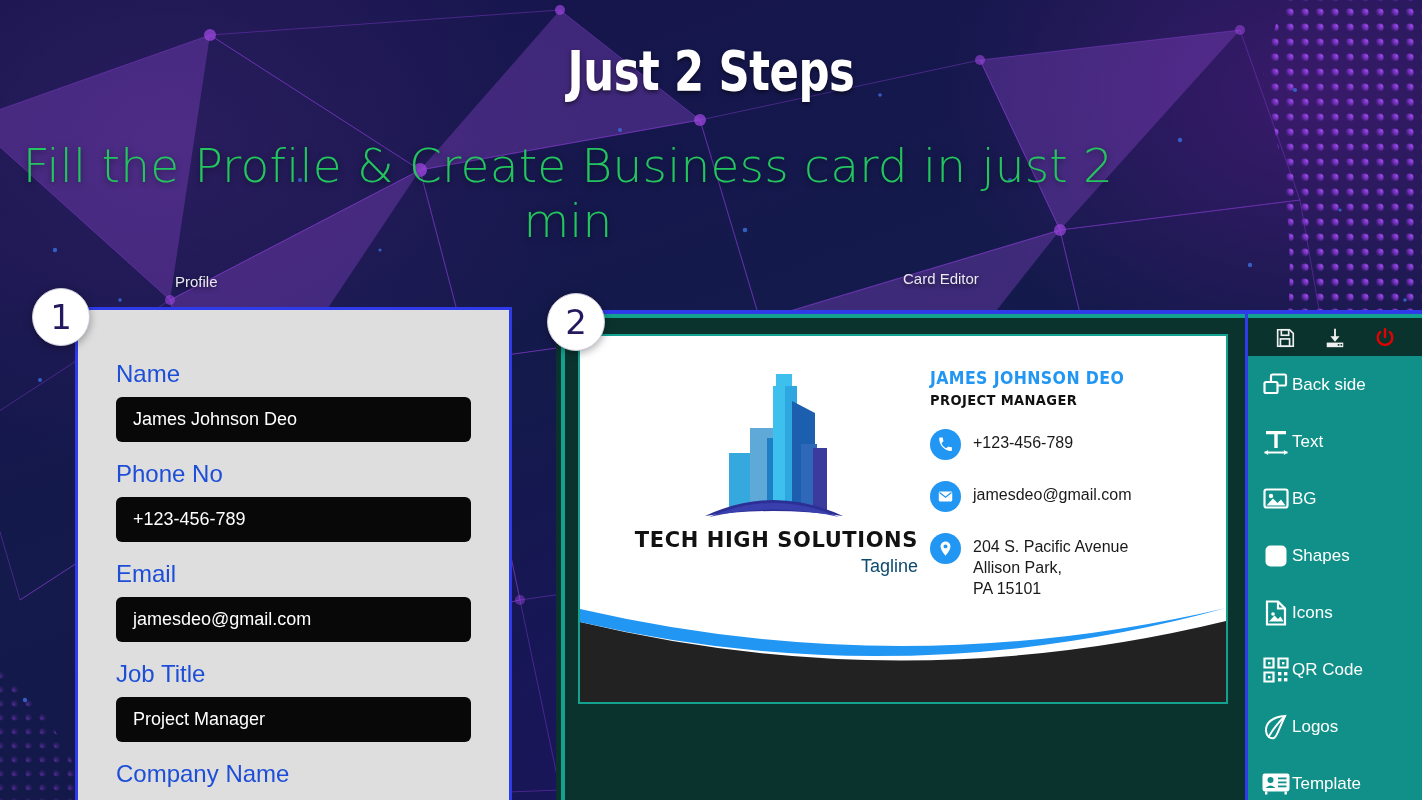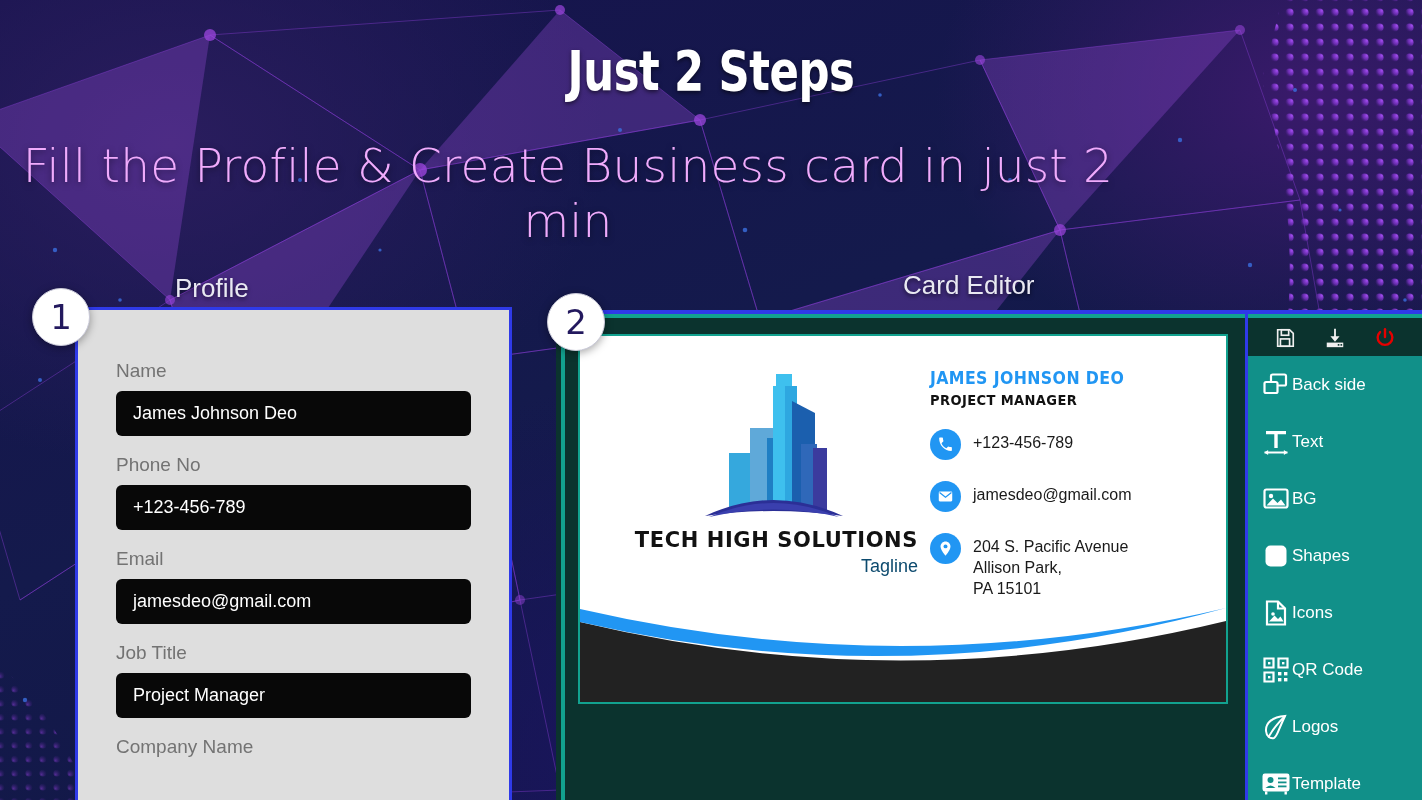--- a/index.html
+++ b/index.html
@@ -45,30 +45,30 @@
     color: #ffffff;
     font-family: "DejaVu Sans Condensed", "Liberation Sans Narrow", "Liberation Sans", sans-serif;
     transform: scaleX(0.86);
     text-shadow: 0 2px 5px rgba(0,0,0,.55);
   }
   .subhead {
     position: absolute; top: 138px; left: 0; width: 1136px;
     text-align: center;
     font-size: 47px;
     font-weight: 300;
-    color: #f0abfc;
+    color: #22c55e;
     font-family: "DejaVu Sans Light", "Liberation Sans", sans-serif;
     text-shadow: 0 2px 6px rgba(0,0,0,.5);
     letter-spacing: .2px;
   }
 
   
   .caption {
     position: absolute;
-    font-size: 26px;
+    font-size: 15px;
     color: #e9e9f2;
     text-shadow: 0 2px 4px rgba(0,0,0,.6);
     font-weight: 400;
   }
   .caption.profile  { top: 273px; left: 175px; }
   .caption.editor   { top: 270px; left: 903px; }
 
   
   .badge {
     position: absolute;
@@ -92,22 +92,22 @@
     position: absolute;
     left: 75px; top: 307px;
     width: 437px; height: 493px;
     border: 3px solid #2f3ae8;
     border-bottom: none;
     background: #dedede;
     z-index: 20;
   }
   .profile-inner { padding: 50px 38px 0 38px; }
   .field-label {
-    font-size: 19px;
-    color: #737373;
+    font-size: 24px;
+    color: #1d4ed8;
     margin-bottom: 9px;
   }
   .field-input {
     height: 45px;
     background: #080808;
     border-radius: 6px;
     color: #ffffff;
     font-size: 18px;
     display: flex; align-items: center;
     padding-left: 17px;

